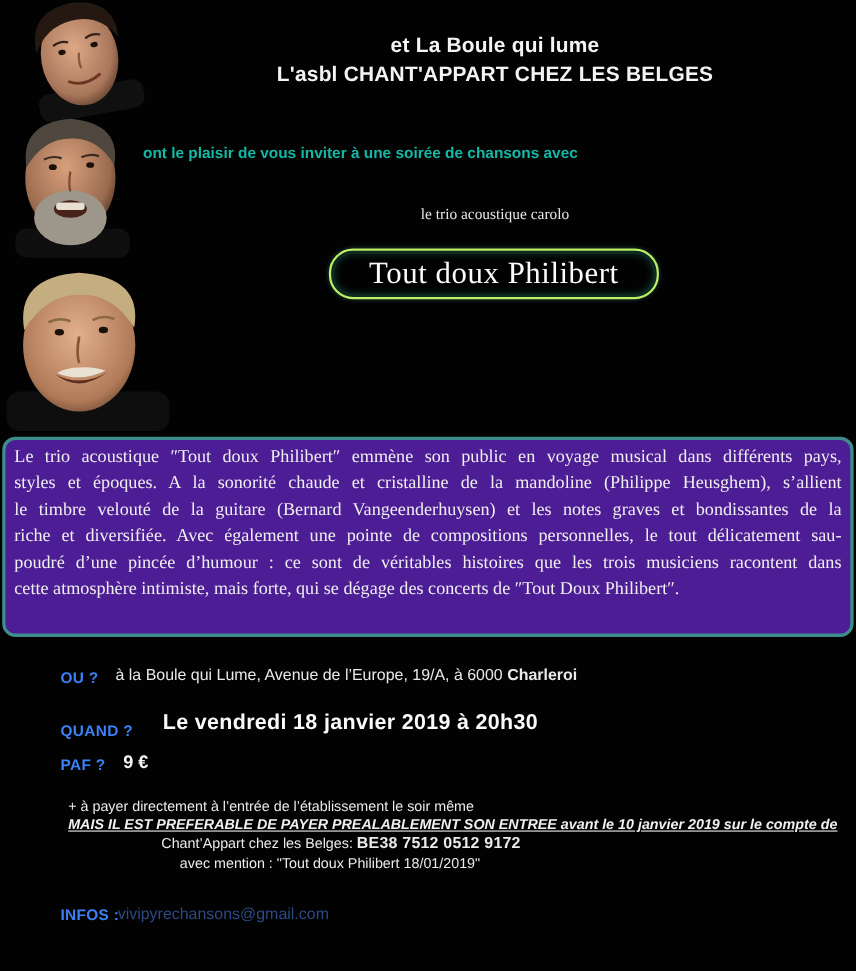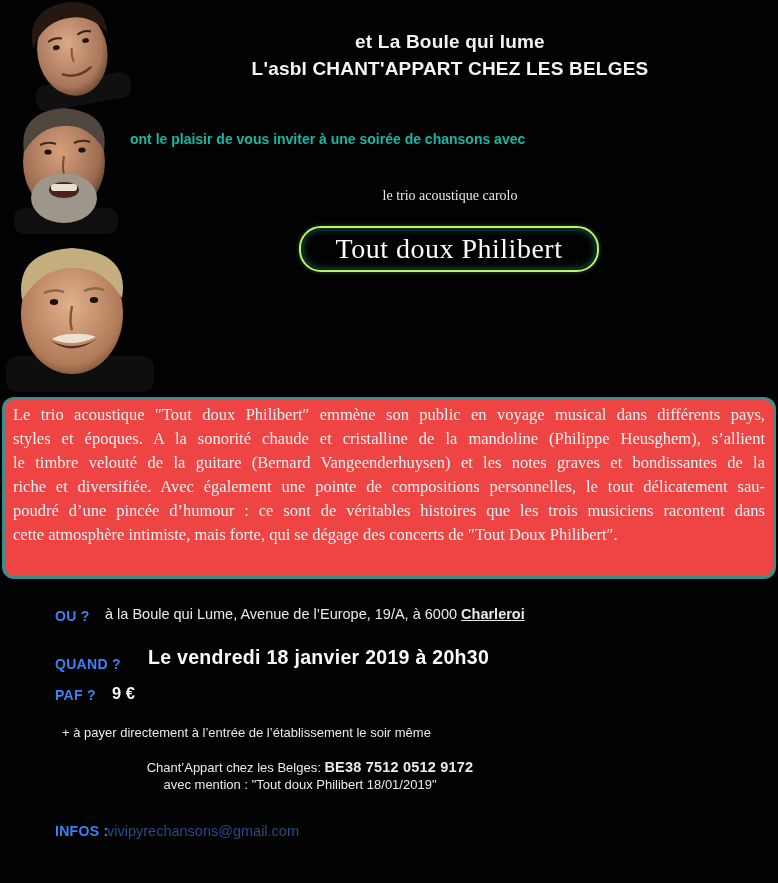--- a/index.html
+++ b/index.html
@@ -73,21 +73,21 @@
   }
   
   .description-box {
     position: absolute;
     left: 2px; top: 397px;
     width: 752px;
     height: 170px;
     padding: 3px 8px;
     border: 3px solid #3e8c8c;
     border-radius: 12px;
-    background: #ef4444;
+    background: #4c1d95;
     font-family: "Liberation Serif", serif;
     font-size: 16.5px;
     color: #efefef;
   }
   .desc-line {
     line-height: 24px;
     white-space: normal;
     text-align: justify;
     text-align-last: justify;
   }
@@ -107,21 +107,20 @@
   .paf-label    { left: 55px;  top: 687px; }
   .infos-label  { left: 55px;  top: 823px; }
   .where-text {
     position: absolute;
     left: 105px; top: 606px;
     font-size: 14.5px;
     color: #e9e9e9;
   }
   .where-city {
     font-weight: 700;
-    text-decoration: underline;
   }
   .when-text {
     position: absolute;
     left: 148px; top: 646px;
     font-size: 19.5px;
     font-weight: 700;
     color: #fafafa;
     letter-spacing: .3px;
   }
   .paf-value {
@@ -269,19 +268,20 @@
   <div class="red-label where-label">OU ?</div>
   <div class="where-text"><span>à la Boule qui Lume, Avenue de l’Europe, 19/A, à 6000 </span><span class="where-city">Charleroi</span></div>
 
   <div class="red-label when-label">QUAND ?</div>
   <div class="when-text">Le vendredi 18 janvier 2019 à 20h30</div>
 
   <div class="red-label paf-label">PAF ?</div>
   <div class="paf-value">9 €</div>
 
   <div class="pay-line1">+ à payer directement à l’entrée de l’établissement le soir même</div>
+  <div class="pay-line2">MAIS IL EST PREFERABLE DE PAYER PREALABLEMENT SON ENTREE avant le 10 janvier 2019 sur le compte de</div>
   <div class="pay-line3"><span>Chant’Appart chez les Belges: </span><span class="account-number">BE38 7512 0512 9172</span></div>
   <div class="pay-line4">avec mention : "Tout doux Philibert 18/01/2019"</div>
 
   <div class="red-label infos-label">INFOS :</div>
   <a class="infos-email" href="#">vivipyrechansons@gmail.com</a>
 
 </div>
 
 </body></html>

